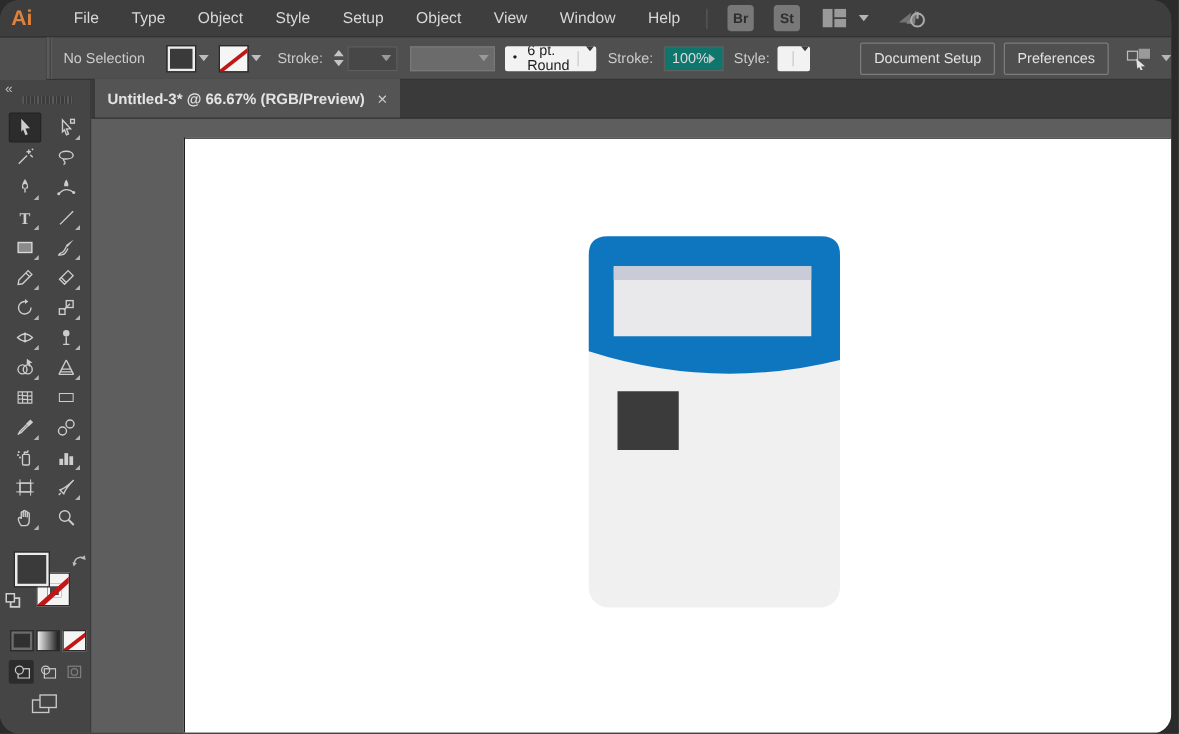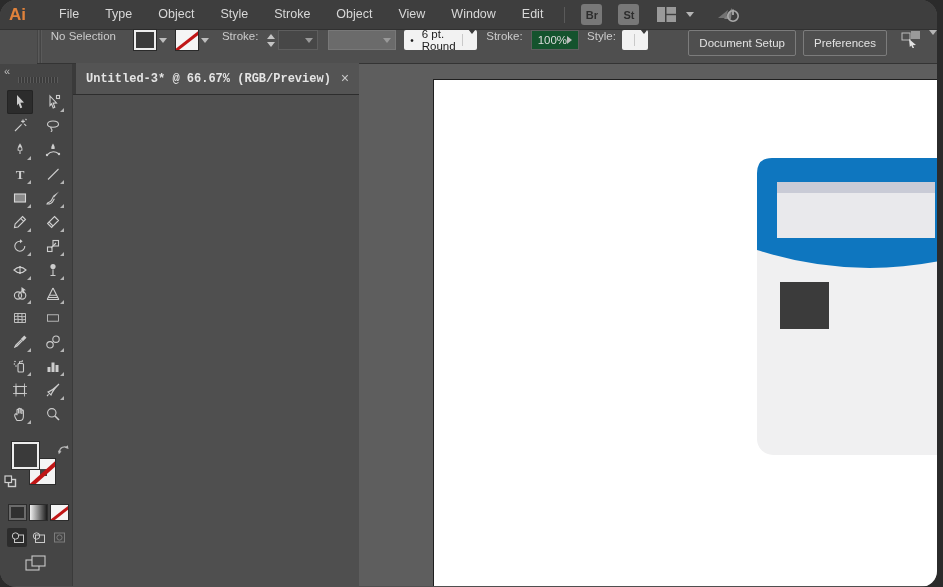--- a/index.html
+++ b/index.html
@@ -15,41 +15,41 @@
   .msep{width:1px;height:16px;background:#5a5a5a;margin:0 8px;}
   .qbtn{width:21px;height:21px;background:#787878;color:#2d2d2d;font-size:11px;font-weight:bold;
         display:flex;align-items:center;justify-content:center;border-radius:3px;margin:0 8px;}
   .wsicon{margin:0 4px 0 10px;display:flex;align-items:center;}
   .chev{width:0;height:0;border-left:4px solid transparent;border-right:4px solid transparent;
         border-top:5px solid #b5b5b5;margin:0 6px;}
   .sync{margin-left:16px;opacity:.85;display:flex;align-items:center;}
 
   
   .controlbar{height:34px;background:#4f4f4f;border-bottom:1px solid #343434;
-              display:flex;align-items:flex-start;font-size:11.5px;color:#cbcbcb;margin-left:37px;}
+              display:flex;align-items:center;font-size:11.5px;color:#cbcbcb;margin-left:37px;}
   .grip-v{width:8px;height:100%;background:repeating-linear-gradient(90deg,#454545 0 1px,#5a5a5a 1px 2px,#4f4f4f 2px 3px);}
   .lbl{margin:0 4px;white-space:nowrap;}
   .swcombo{display:flex;align-items:center;margin-left:14px;}
   .fillbox{width:22px;height:20px;background:#3a3a3a;border:2px solid #ededed;outline:1px solid #2a2a2a;}
   .nonebox{width:22px;height:20px;background:#f5f5f5;outline:1px solid #2a2a2a;position:relative;overflow:hidden;}
   .nonebox::after{content:"";position:absolute;left:-4px;top:8px;width:36px;height:3px;background:#c01616;transform:rotate(-38deg);}
   .dropchev{width:14px;height:20px;display:flex;align-items:center;justify-content:center;}
   .dropchev i{width:0;height:0;border-left:4px solid transparent;border-right:4px solid transparent;border-top:5px solid #bdbdbd;}
   .stepper{width:13px;height:20px;display:flex;flex-direction:column;align-items:center;justify-content:center;gap:3px;margin-left:4px;}
   .stepper i{width:0;height:0;border-left:4px solid transparent;border-right:4px solid transparent;}
   .stepper .up{border-bottom:5px solid #c4c4c4;} .stepper .dn{border-top:5px solid #c4c4c4;}
   .field{height:20px;background:#474747;border:1px solid #5e5e5e;display:flex;align-items:center;color:#dcdcdc;}
   .field.dis{background:#6b6b6b;border-color:#787878;}
   .fchev{margin-left:auto;padding:0 4px;}
   .fchev i{display:block;width:0;height:0;border-left:4px solid transparent;border-right:4px solid transparent;border-top:5px solid #999;}
   .wcombo{height:20px;background:#f2f2f2;border-radius:2px;display:flex;align-items:center;color:#1c1c1c;margin-left:8px;overflow:hidden;}
   .wcombo .seg{padding:0 6px;display:flex;align-items:center;height:100%;}
   .wcombo .cseg{border-left:1px solid #c9c9c9;padding:0 5px;}
   .wcombo .cseg i{width:0;height:0;border-left:4px solid transparent;border-right:4px solid transparent;border-top:5px solid #3c3c3c;}
-  .opfield{width:60px;height:20px;background:#14532d;border:1px solid #5e5e5e;color:#dcdcdc;
+  .opfield{width:60px;height:20px;background:#0f766e;border:1px solid #5e5e5e;color:#dcdcdc;
            display:flex;align-items:center;padding:0 6px;margin-left:4px;}
   .oparrow{margin-left:auto;width:0;height:0;border-top:4px solid transparent;border-bottom:4px solid transparent;border-left:5px solid #bdbdbd;}
   .cbtn{height:21px;border:1px solid #7c7c7c;border-radius:2px;color:#e2e2e2;font-size:11.5px;
         display:flex;align-items:center;padding:12px 10px;background:transparent;margin-left:7px;white-space:nowrap;}
   .alignico{margin-left:14px;display:flex;align-items:center;}
 
   
   .main{display:flex;height:522px;}
   .dock{width:73px;background:#454545;border-right:1px solid #3a3a3a;position:relative;flex:none;}
   .dockhead{height:22px;position:relative;}
@@ -85,21 +85,21 @@
   .cg.c3::after{content:"";position:absolute;left:-4px;top:6px;width:30px;height:3px;background:#c01616;transform:rotate(-38deg);}
   .dmrow{display:flex;gap:1px;justify-content:flex-start;padding-left:7px;margin-top:7px;}
   .dm{width:20px;height:19px;display:flex;align-items:center;justify-content:center;border-radius:2px;}
   .dm svg{width:13px;height:11px;} .dm svg rect,.dm svg circle{stroke:#c9c9c9;fill:none;stroke-width:1;}
   .dm.on{background:#2c2c2c;}
   .dm.dim svg rect,.dm.dim svg circle{stroke:#7d7d7d;}
   .smrow{display:flex;justify-content:center;margin-top:8px;}
   .sm svg{width:22px;height:16px;} .sm svg rect{stroke:#c9c9c9;fill:none;stroke-width:1.1;}
 
   
-  .right{flex:1;display:flex;flex-direction:row;min-width:0;font-family:Liberation Mono, monospace;}
+  .right{flex:1;display:flex;flex-direction:column;min-width:0;}
   .tabbar{height:31px;background:#3a3a3a;border-bottom:1px solid #2d2d2d;display:flex;align-items:flex-end;}
   .tab{height:31px;margin-left:3px;background:#545454;display:flex;align-items:center;
        padding:0 10px;gap:10px;}
   .tabtitle{color:#e4e4e4;font-size:12px;font-weight:bold;white-space:nowrap;}
   .tabclose{color:#c9c9c9;font-size:14px;line-height:1;}
   .canvas{flex:1;background:#5e5e5e;position:relative;overflow:hidden;}
   .artboard{position:absolute;left:74px;top:15px;right:-6px;bottom:-6px;background:#ffffff;
             border-top:1px solid #1f1f1f;border-left:1px solid #1f1f1f;}
   .art{position:absolute;left:313px;top:70px;width:230px;height:310px;}
 </style>
@@ -107,25 +107,25 @@
 <body>
 
 <div class="app">
 
   <div class="menubar">
     <span class="logo">Ai</span>
     <span class="mitem">File</span>
     <span class="mitem">Type</span>
     <span class="mitem">Object</span>
     <span class="mitem">Style</span>
-    <span class="mitem">Stroke</span>
+    <span class="mitem">Setup</span>
     <span class="mitem">Object</span>
     <span class="mitem">View</span>
     <span class="mitem">Window</span>
-    <span class="mitem">Edit</span>
+    <span class="mitem">Help</span>
     <span class="msep"></span>
     <span class="qbtn">Br</span>
     <span class="qbtn">St</span>
     <span class="wsicon">
       <svg width="19" height="15" viewBox="0 0 19 15">
         <rect x="0" y="0" width="8" height="15" fill="#9a9a9a"></rect>
         <rect x="9.5" y="0" width="9.5" height="6.8" fill="#9a9a9a"></rect>
         <rect x="9.5" y="8.2" width="9.5" height="6.8" fill="#9a9a9a"></rect>
       </svg>
     </span>

